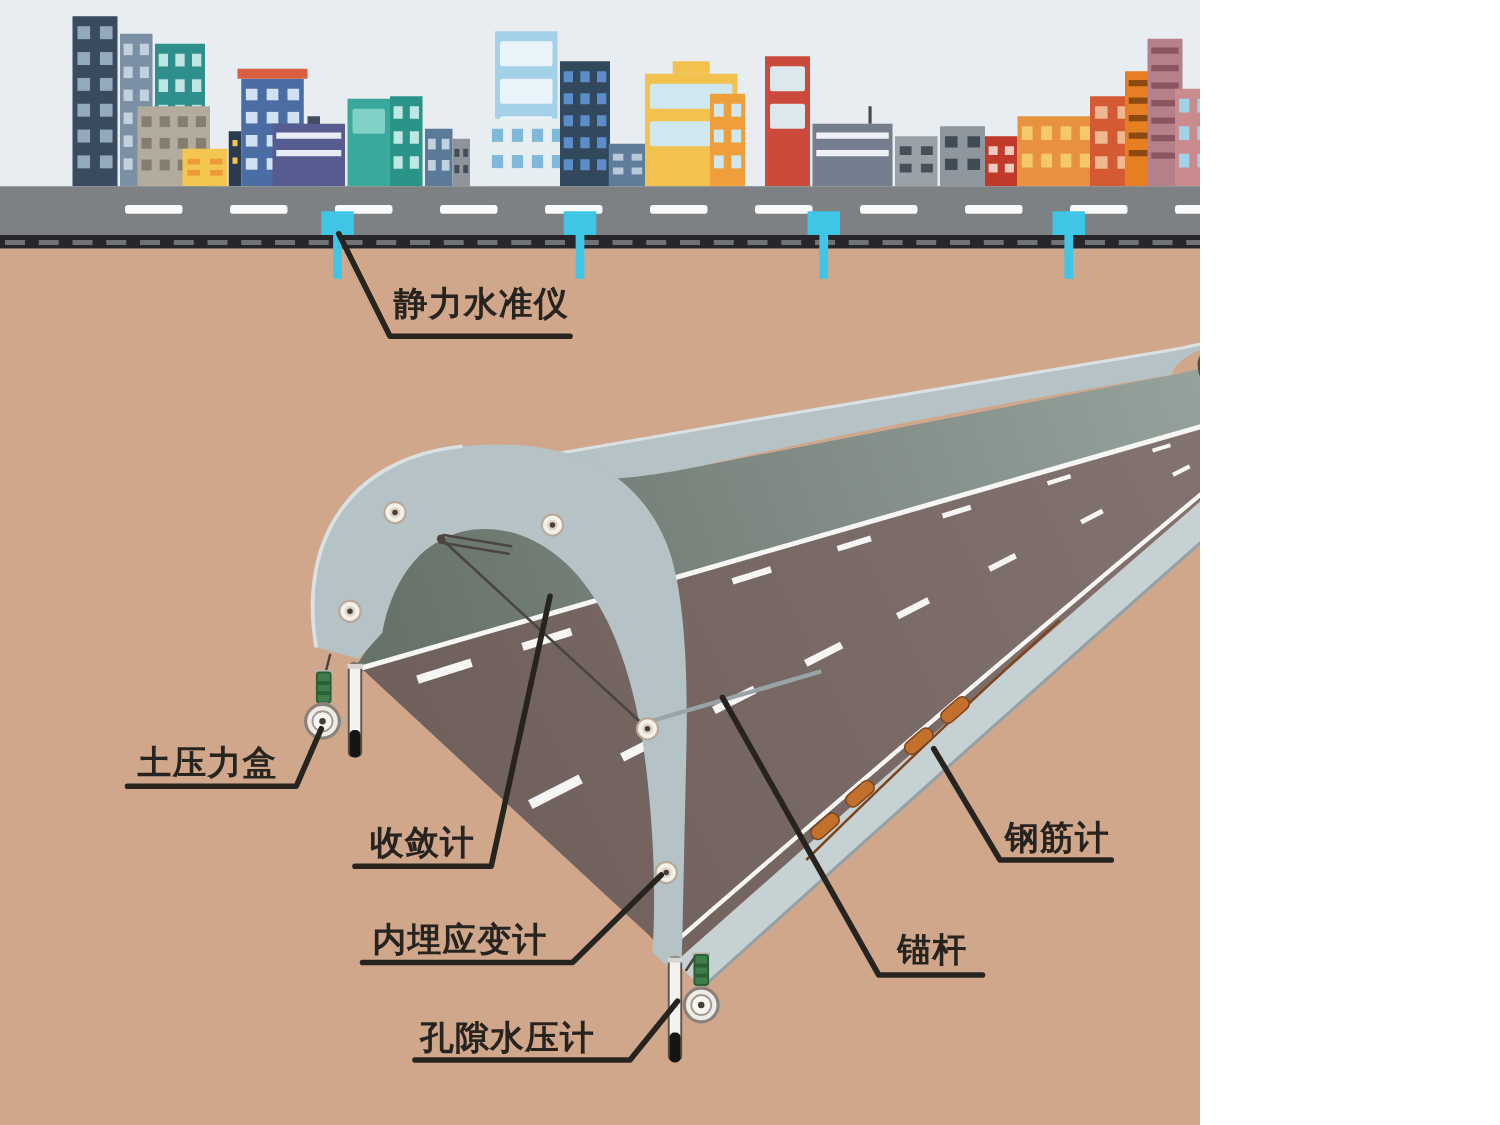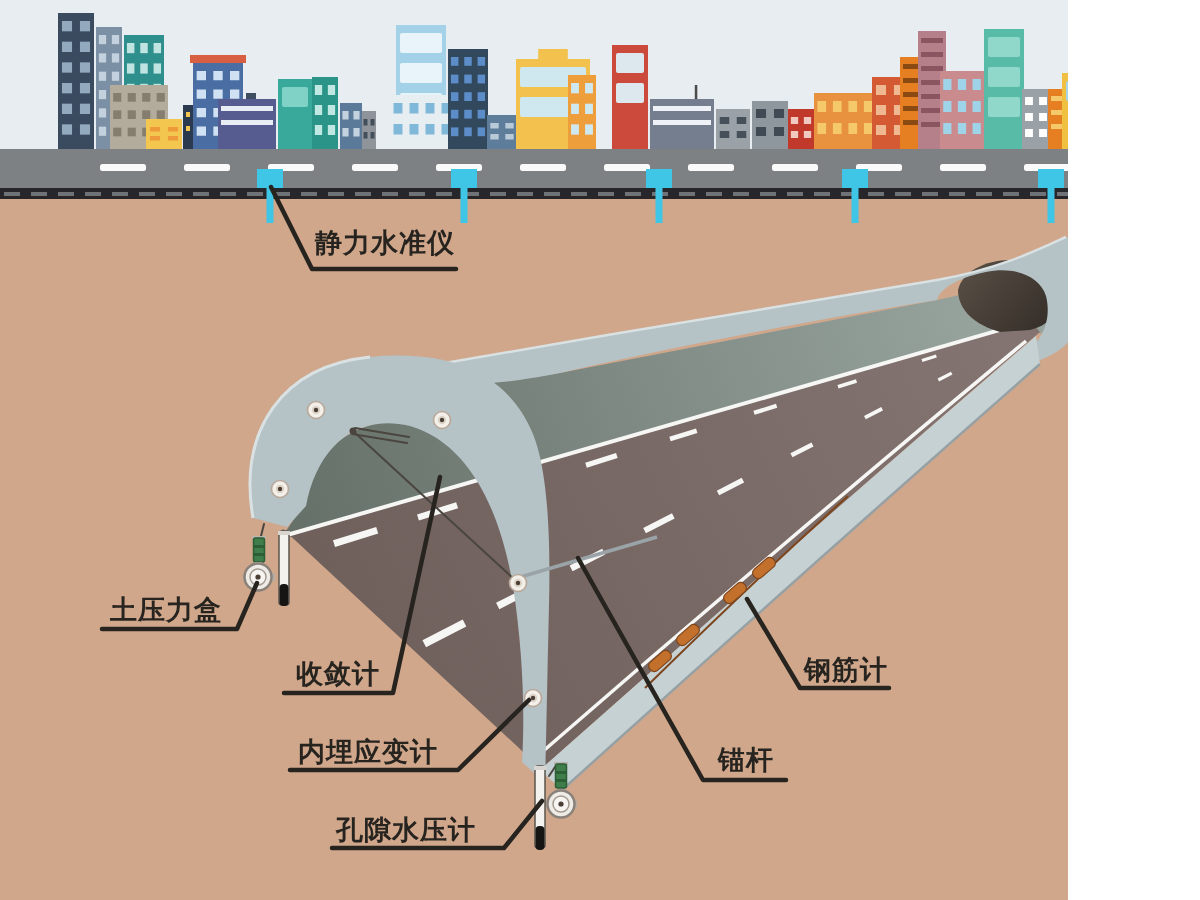--- a/index.html
+++ b/index.html
@@ -1,16 +1,16 @@
 <!DOCTYPE html>
 <html style="--sky: #e7edf0; --street: #7e8184; --street_dash: #fafafa; --ties: #27262a; --tie_dash: #6f7276; --soil: #d0a78b; --cyan: #3fc6e6; --shell: #b5c2c6; --shell_hi: #d9e1e3; --wall_dark: #6b766f; --wall_light: #97a39d; --troad_dark: #6f605c; --troad_light: #837370; --ledge: #c6d1d4; --ledge_edge: #95a1a5; --portal_dark: #3b342d; --portal_light: #5a5047; --lane: #f6f6f4; --leader: #272420; --text: #272420; --bead: #c2702b; --bead_edge: #7d451c; --bolt_face: #f3efe9; --bolt_rim: #b9a899; --bolt_center: #4a3f35; --rod: #f4f2ee; --rod_edge: #5a544e; --rod_tip: #171513; --green: #3f7d4a; --green_dark: #2d5e36; --gauge_face: #efece7; --gauge_rim: #8a827a; --wire: #4b453f; --anchor_rod: #9aa4a8;"><head>
 <meta charset="utf-8">
 <style>
   html,body{margin:0;padding:0;background:#fff;}
-  .stage{position:relative;width:1068px;height:900px;overflow:hidden;}
+  .stage{position:relative;width:960px;height:900px;overflow:hidden;}
   svg{display:block;}
   .lbl{font:700 27px "DejaVu Sans","Liberation Sans",sans-serif;fill:var(--text);letter-spacing:1px;}
   .leader{stroke:var(--leader);stroke-width:4.5;fill:none;stroke-linecap:round;stroke-linejoin:round;}
   .thinwire{stroke:var(--wire);stroke-width:2;fill:none;stroke-linecap:round;}
 </style>
 </head>
 <body>
 
 <div class="stage">
 <svg width="1200" height="900" viewBox="0 0 1200 900">

